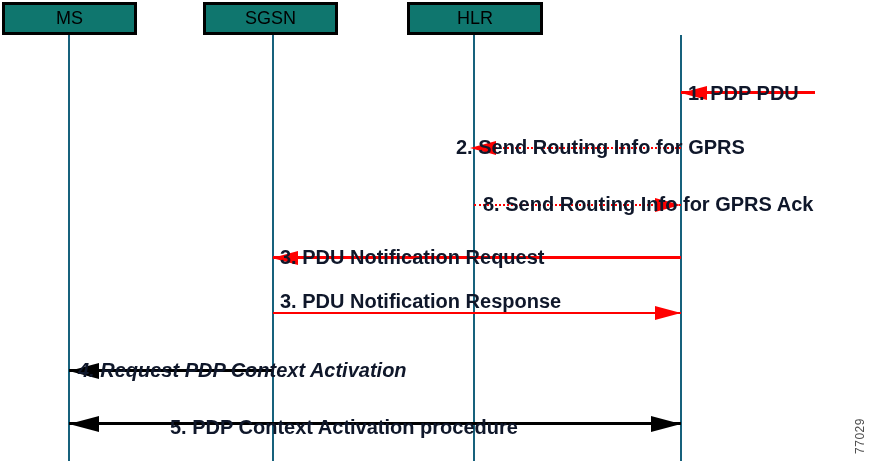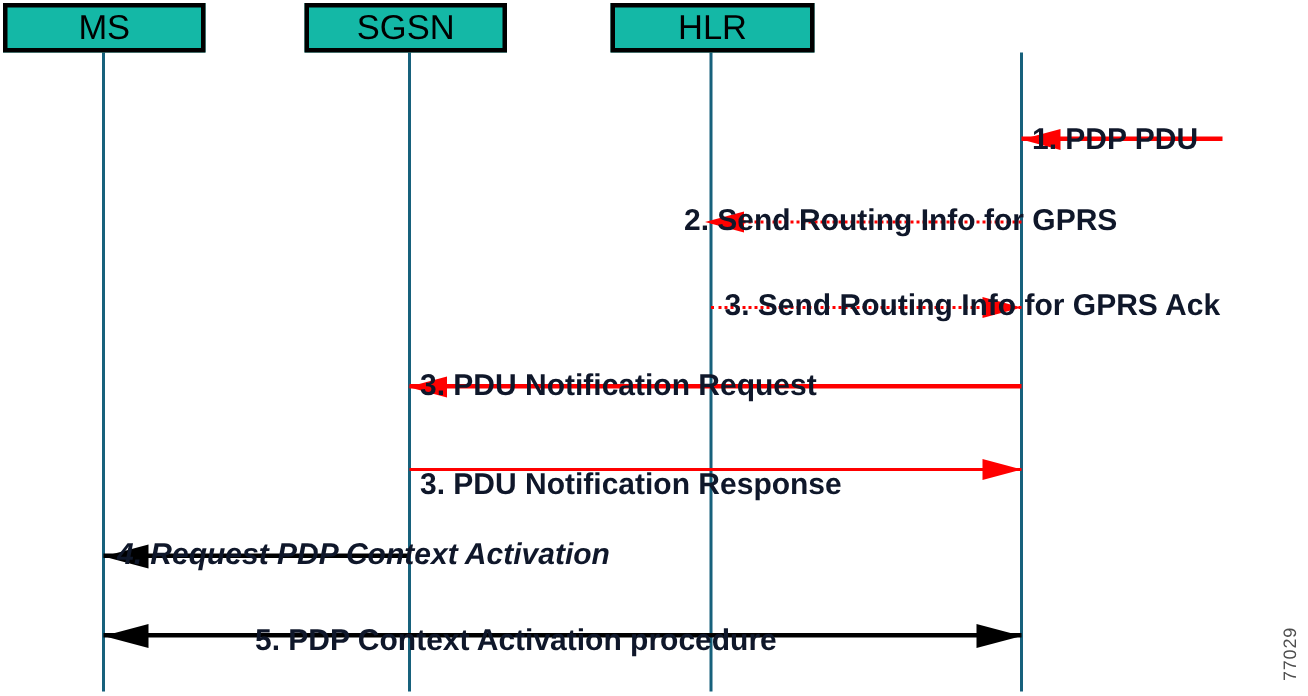--- a/index.html
+++ b/index.html
@@ -13,25 +13,25 @@
     background:#ffffff;
     overflow:hidden;
   }
 
   
   .entity-box {
     position:absolute;
     top:2px;
     height:33px;
     border:3px solid var(--box-border-black, #000000);
-    background:#14b8a6;
+    background:#0f766e;
     display:flex;
     align-items:center;
     justify-content:center;
-    font-size:23px;
+    font-size:18px;
     color:#000000;
     z-index:3;
   }
 
   
   .lifeline {
     position:absolute;
     top:35px;
     height:426px;
     width:2px;
@@ -109,33 +109,33 @@
     <div class="ah red left" style="left:681px; top:86px;"></div>
   </div>
 
   <div>
     <div class="msg-label" style="left:456px; top:112px;">2. Send Routing Info for GPRS</div>
     <div class="line dotted-red" style="left:474px; top:147px; width:207px;"></div>
     <div class="ah red left" style="left:470px; top:141px;"></div>
   </div>
 
   <div>
-    <div class="msg-label" style="left:483px; top:169px;">3. Send Routing Info for GPRS Ack</div>
+    <div class="msg-label" style="left:483px; top:169px;">8. Send Routing Info for GPRS Ack</div>
     <div class="line dotted-red" style="left:474px; top:204px; width:207px;"></div>
     <div class="ah red right" style="left:655px; top:198px;"></div>
   </div>
 
   <div>
     <div class="msg-label" style="left:280px; top:222px;">3. PDU Notification Request</div>
     <div class="line red" style="left:273px; top:256px; width:408px; height:3px;"></div>
     <div class="ah red left" style="left:272px; top:251px;"></div>
   </div>
 
   <div>
-    <div class="msg-label" style="left:280px; top:288px;">3. PDU Notification Response</div>
+    <div class="msg-label" style="left:280px; top:266px;">3. PDU Notification Response</div>
     <div class="line red" style="left:273px; top:312px; width:408px; height:2px;"></div>
     <div class="ah red right" style="left:655px; top:306px;"></div>
   </div>
 
   <div>
     <div class="msg-label" style="left:78px; top:335px;font-style:italic;">4. Request PDP Context Activation</div>
     <div class="line black" style="left:69px; top:369px; width:204px; height:3px;"></div>
     <div class="ah black left" style="left:69px; top:363px;"></div>
   </div>
 

